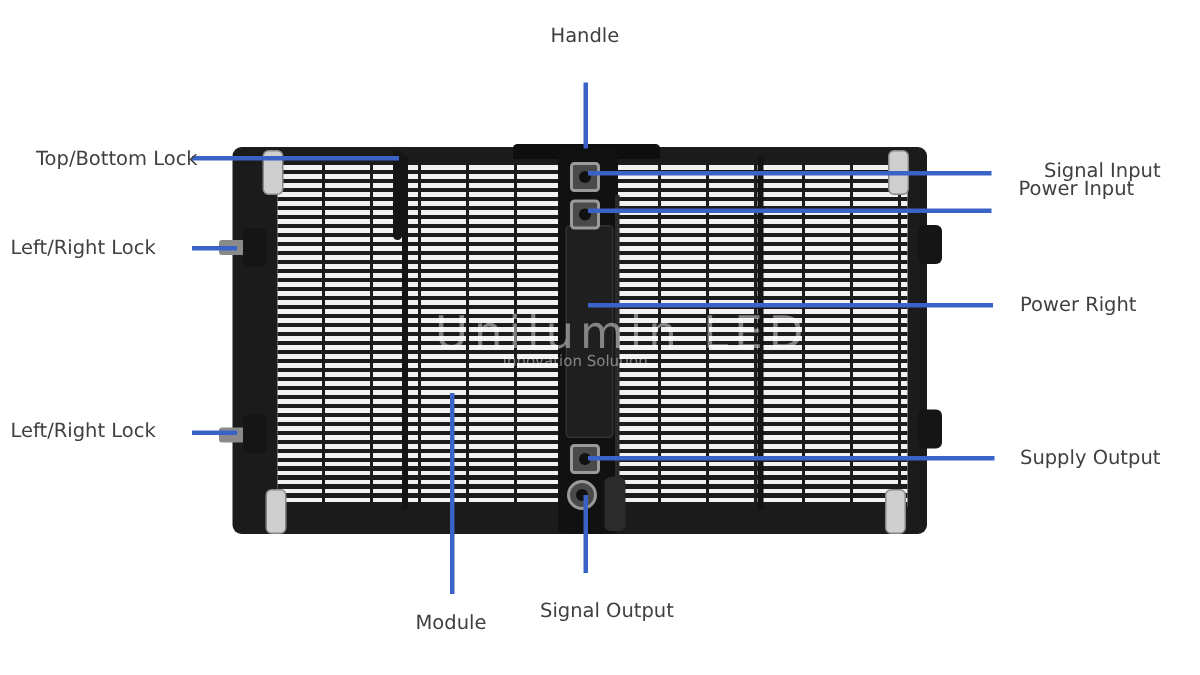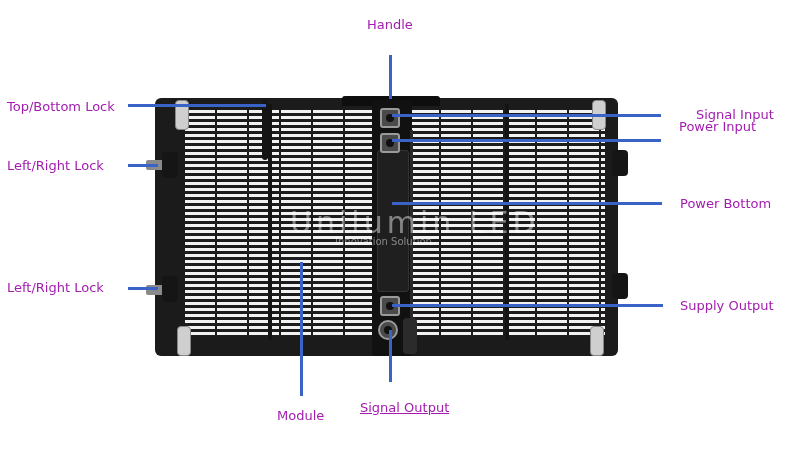--- a/index.html
+++ b/index.html
@@ -1,18 +1,18 @@
 <!DOCTYPE html>
 <html><head>
   <meta charset="utf-8">
   <style>
     html, body { margin: 0; padding: 0; background: #ffffff; }
     body { width: 800px; height: 450px; position: relative; overflow: hidden;
            font-family: "DejaVu Sans", "Liberation Sans", sans-serif; }
-    .label { position: absolute; font-size: 13px; color: #a21caf; white-space: nowrap; line-height: 16px; }
+    .label { position: absolute; font-size: 13px; color: #404040; white-space: nowrap; line-height: 16px; }
     .leader { position: absolute; background: #3a63c8; }
     .panel { position: absolute; left: 155px; top: 98px; width: 463px; height: 258px;
              background: #1b1b1b; border-radius: 6px; }
     .grille { position: absolute; left: 185px; top: 108px; width: 420px; height: 230px;
               background-color: #f2f2f2;
               background-image:
                 repeating-linear-gradient(0deg, #1c1c1c 0px, #1c1c1c 3px, transparent 3px, transparent 6px),
                 repeating-linear-gradient(90deg, transparent 0px, transparent 30px, #1c1c1c 30px, #1c1c1c 32px);
     }
     .divider { position: absolute; background: #141414; }
@@ -69,21 +69,21 @@
 <div class="leader" style="left:128px;top:164px;width:30px;height:3px;"></div>
 <div class="leader" style="left:128px;top:287px;width:30px;height:3px;"></div>
 <div class="leader" style="left:392px;top:114px;width:269px;height:3px;"></div>
 <div class="leader" style="left:392px;top:139px;width:269px;height:3px;"></div>
 <div class="leader" style="left:392px;top:202px;width:270px;height:3px;"></div>
 <div class="leader" style="left:392px;top:304px;width:271px;height:3px;"></div>
 <div class="leader" style="left:300px;top:262px;width:3px;height:134px;"></div>
 <div class="leader" style="left:389px;top:330px;width:3px;height:52px;"></div>
 
 <div class="label" style="left:367px;top:17px;">Handle</div>
-<div class="label" style="left:7px;top:99px;text-align:center;">Top/Bottom Lock</div>
+<div class="label" style="left:24px;top:99px;text-align:center;">Top/Bottom Lock</div>
 <div class="label" style="left:7px;top:158px;">Left/Right Lock</div>
 <div class="label" style="left:7px;top:280px;">Left/Right Lock</div>
 <div class="label" style="left:696px;top:107px;">Signal Input</div>
 <div class="label" style="left:679px;top:119px;">Power Input</div>
-<div class="label" style="left:680px;top:196px;">Power Bottom</div>
+<div class="label" style="left:680px;top:196px;">Power Right</div>
 <div class="label" style="left:680px;top:298px;">Supply Output</div>
 <div class="label" style="left:277px;top:408px;text-align:right;">Module</div>
-<div class="label" style="left:360px;top:400px;text-decoration:underline;">Signal Output</div>
+<div class="label" style="left:360px;top:400px;">Signal Output</div>
 
 </body></html>

